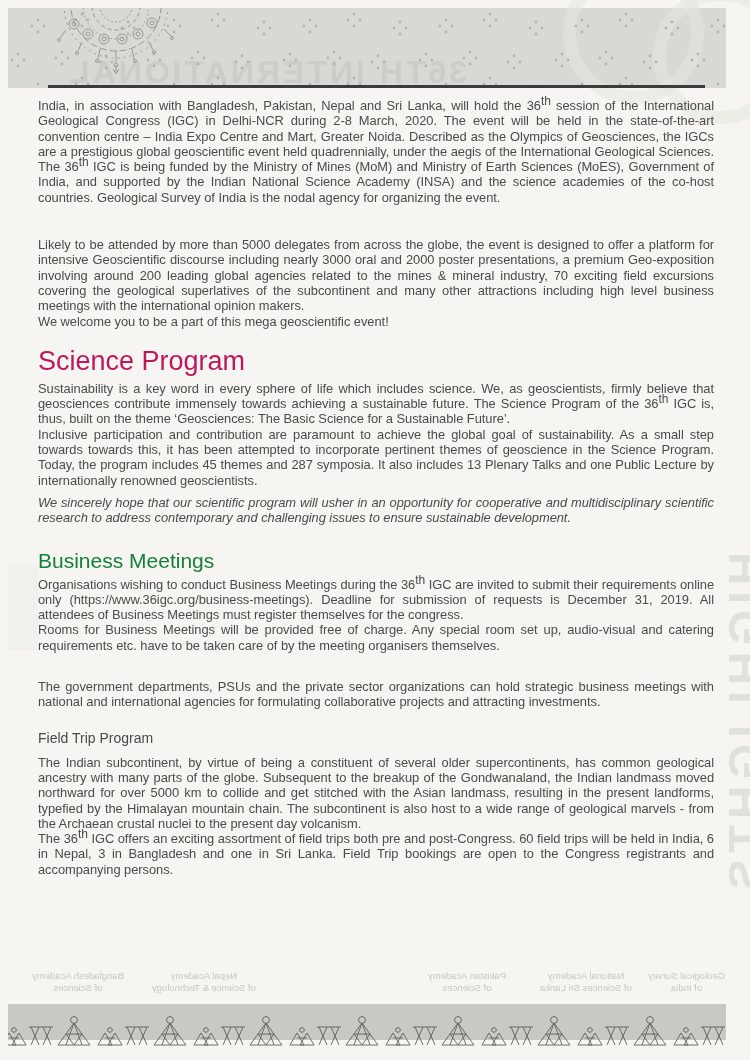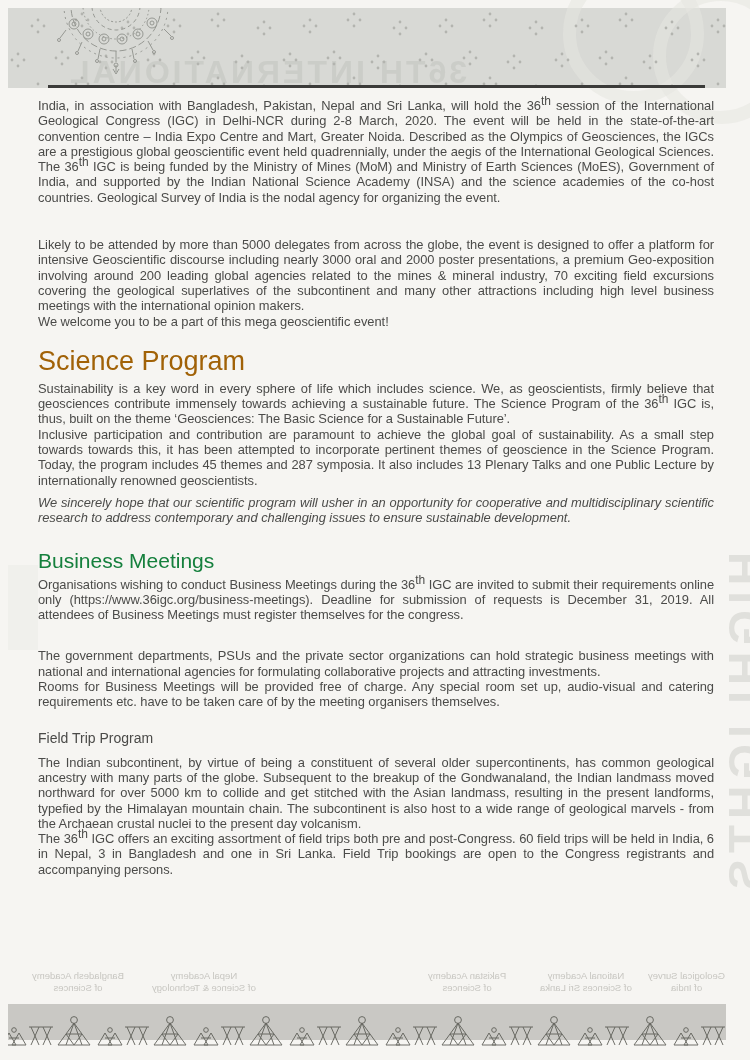--- a/index.html
+++ b/index.html
@@ -19,21 +19,21 @@
   .band-line{position:absolute;left:40px;top:77px;width:657px;height:3px;background:#3b3b39;}
   
   .content{position:absolute;left:38px;top:98px;width:676px;}
   .para{
     font-size:12.9px;line-height:15.3px;text-align:justify;margin:0;
     color:#4b4b49;letter-spacing:-0.05px;
   }
   .para sup{font-size:12px;line-height:0;}
   .gap18{margin-top:32px;} .gap16{} .gap24{margin-top:7px;font-style:italic;}
   .gap26{margin-top:26px;}
-  .h-large{font-size:27px;line-height:33px;font-weight:400;color:#a16207;margin:16px 0 3px 0;}
+  .h-large{font-size:27px;line-height:33px;font-weight:400;color:#be185d;margin:16px 0 3px 0;}
   .h-med{font-size:21px;line-height:26px;font-weight:400;color:#15803d;margin:22px 0 3px 0;}
   .h-med2{font-size:14px;line-height:27px;font-weight:400;color:#4a4a48;margin:15px 0 3px 0;}
   
   .bleed-box{position:absolute;left:8px;top:565px;width:30px;height:85px;background:#edecE8;opacity:.6;}
   .bleed-side{
     position:absolute;left:718px;top:552px;height:210px;
     writing-mode:vertical-rl;font-size:46px;font-weight:700;letter-spacing:6px;
     color:rgba(188,188,184,0.38);transform:scaleX(-1);
   }
   .bleed-academies{position:absolute;top:966px;left:0;width:750px;height:36px;}
@@ -142,22 +142,22 @@
     <p class="para gap18">Likely to be attended by more than 5000 delegates from across the globe, the event is designed to offer a platform for intensive Geoscientific discourse including nearly 3000 oral and 2000 poster presentations, a premium Geo-exposition involving around 200 leading global agencies related to the mines &amp; mineral industry, 70 exciting field excursions covering the geological superlatives of the subcontinent and many other attractions including high level business meetings with the international opinion makers.</p>
     <p class="para gap16">We welcome you to be a part of this mega geoscientific event!</p>
 
     <h1 class="h-large">Science Program</h1>
     <p class="para">Sustainability is a key word in every sphere of life which includes science. We, as geoscientists, firmly believe that geosciences contribute immensely towards achieving a sustainable future. The Science Program of the 36<sup>th</sup> IGC is, thus, built on the theme ‘Geosciences: The Basic Science for a Sustainable Future’.</p>
     <p class="para gap16">Inclusive participation and contribution are paramount to achieve the global goal of sustainability. As a small step towards towards this, it has been attempted to incorporate pertinent themes of geoscience in the Science Program. Today, the program includes 45 themes and 287 symposia. It also includes 13 Plenary Talks and one Public Lecture by internationally renowned geoscientists.</p>
     <p class="para gap24">We sincerely hope that our scientific program will usher in an opportunity for cooperative and multidisciplinary scientific research to address contemporary and challenging issues to ensure sustainable development.</p>
 
     <h2 class="h-med">Business Meetings</h2>
     <p class="para">Organisations wishing to conduct Business Meetings during the 36<sup>th</sup> IGC are invited to submit their requirements online only (https://www.36igc.org/business-meetings). Deadline for submission of requests is December 31, 2019. All attendees of Business Meetings must register themselves for the congress.</p>
+    <p class="para gap16">Rooms for Business Meetings will be provided free of charge. Any special room set up, audio-visual and catering requirements etc. have to be taken care of by the meeting organisers themselves.</p>
     <p class="para gap26">The government departments, PSUs and the private sector organizations can hold strategic business meetings with national and international agencies for formulating collaborative projects and attracting investments.</p>
-    <p class="para gap16">Rooms for Business Meetings will be provided free of charge. Any special room set up, audio-visual and catering requirements etc. have to be taken care of by the meeting organisers themselves.</p>
 
     <h2 class="h-med2">Field Trip Program</h2>
     <p class="para">The Indian subcontinent, by virtue of being a constituent of several older supercontinents, has common geological ancestry with many parts of the globe. Subsequent to the breakup of the Gondwanaland, the Indian landmass moved northward for over 5000 km to collide and get stitched with the Asian landmass, resulting in the present landforms, typefied by the Himalayan mountain chain. The subcontinent is also host to a wide range of geological marvels - from the Archaean crustal nuclei to the present day volcanism.</p>
     <p class="para gap16">The 36<sup>th</sup> IGC offers an exciting assortment of field trips both pre and post-Congress. 60 field trips will be held in India, 6 in Nepal, 3 in Bangladesh and one in Sri Lanka. Field Trip bookings are open to the Congress registrants and accompanying persons.</p>
   </div>
 
   <div class="bleed-box"></div>
   <div class="bleed-side">HIGHLIGHTS</div>
 
   <div class="bleed-academies">

